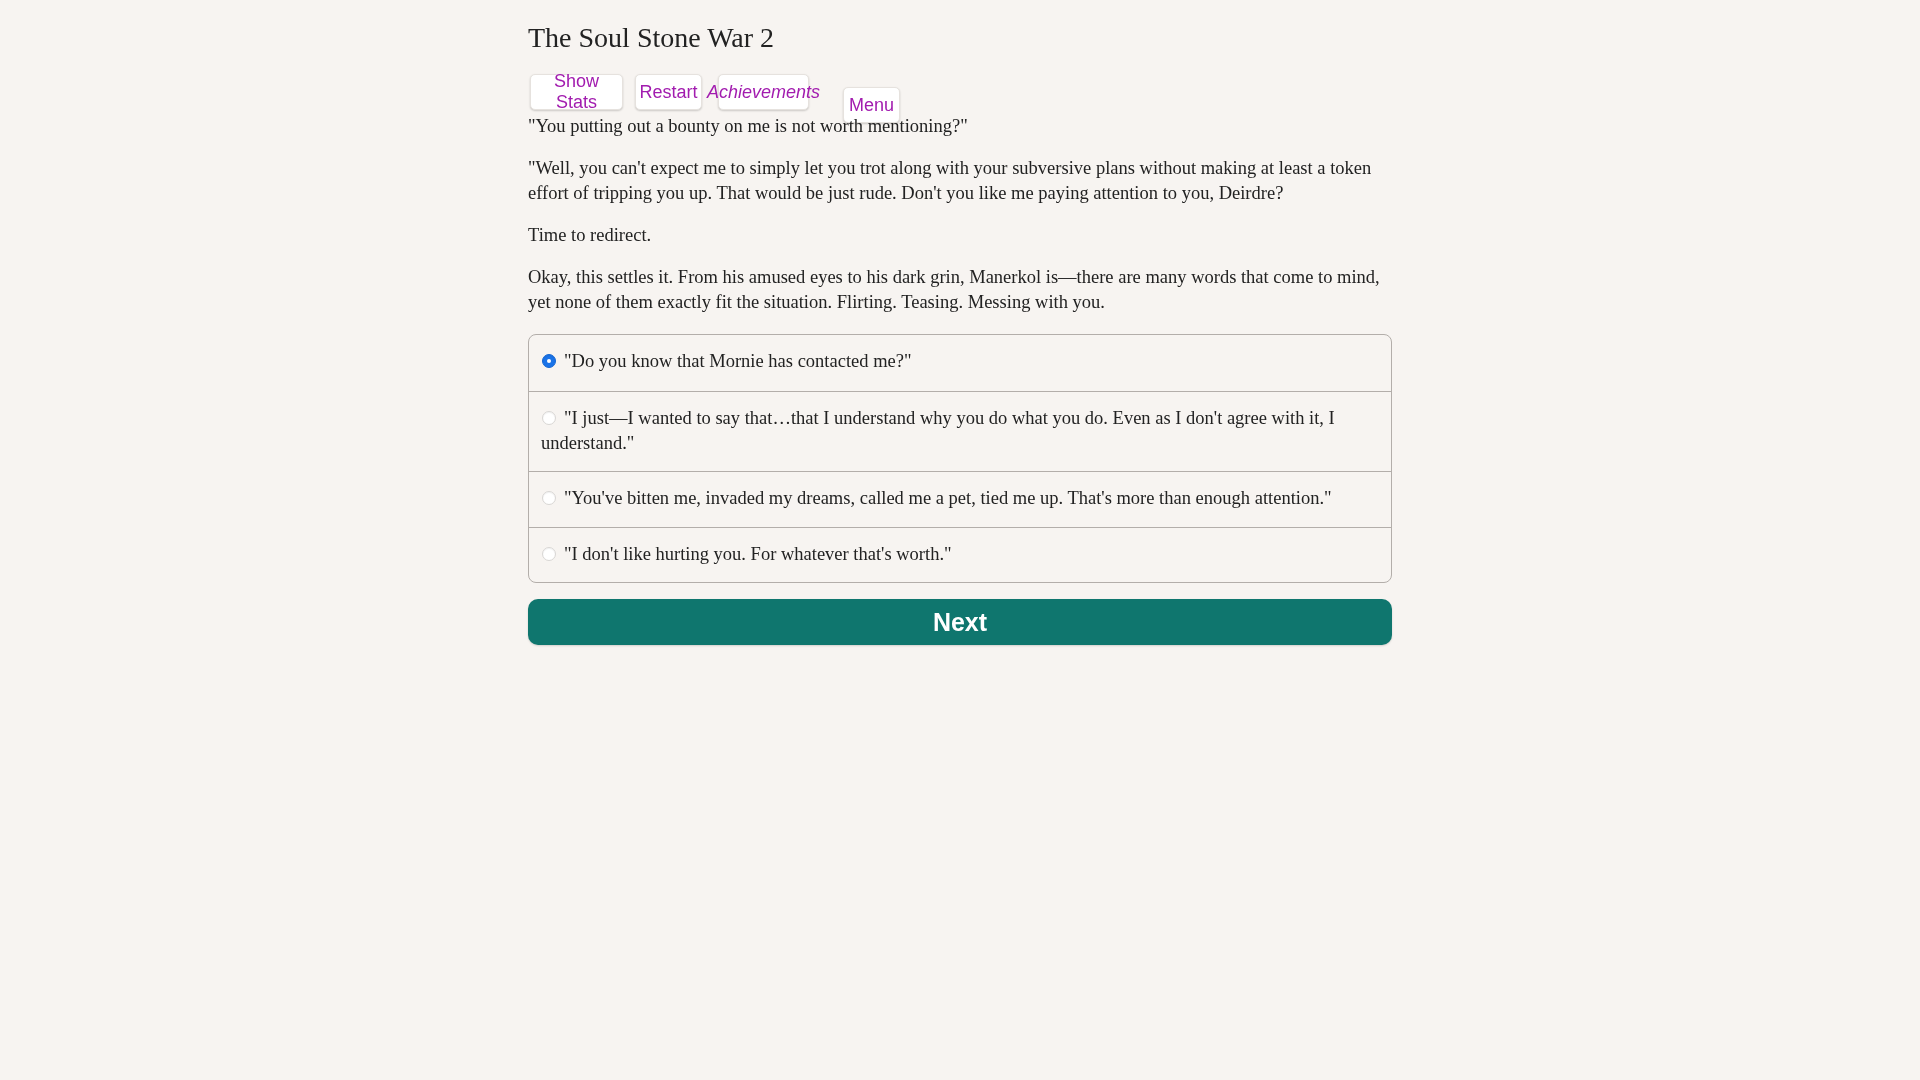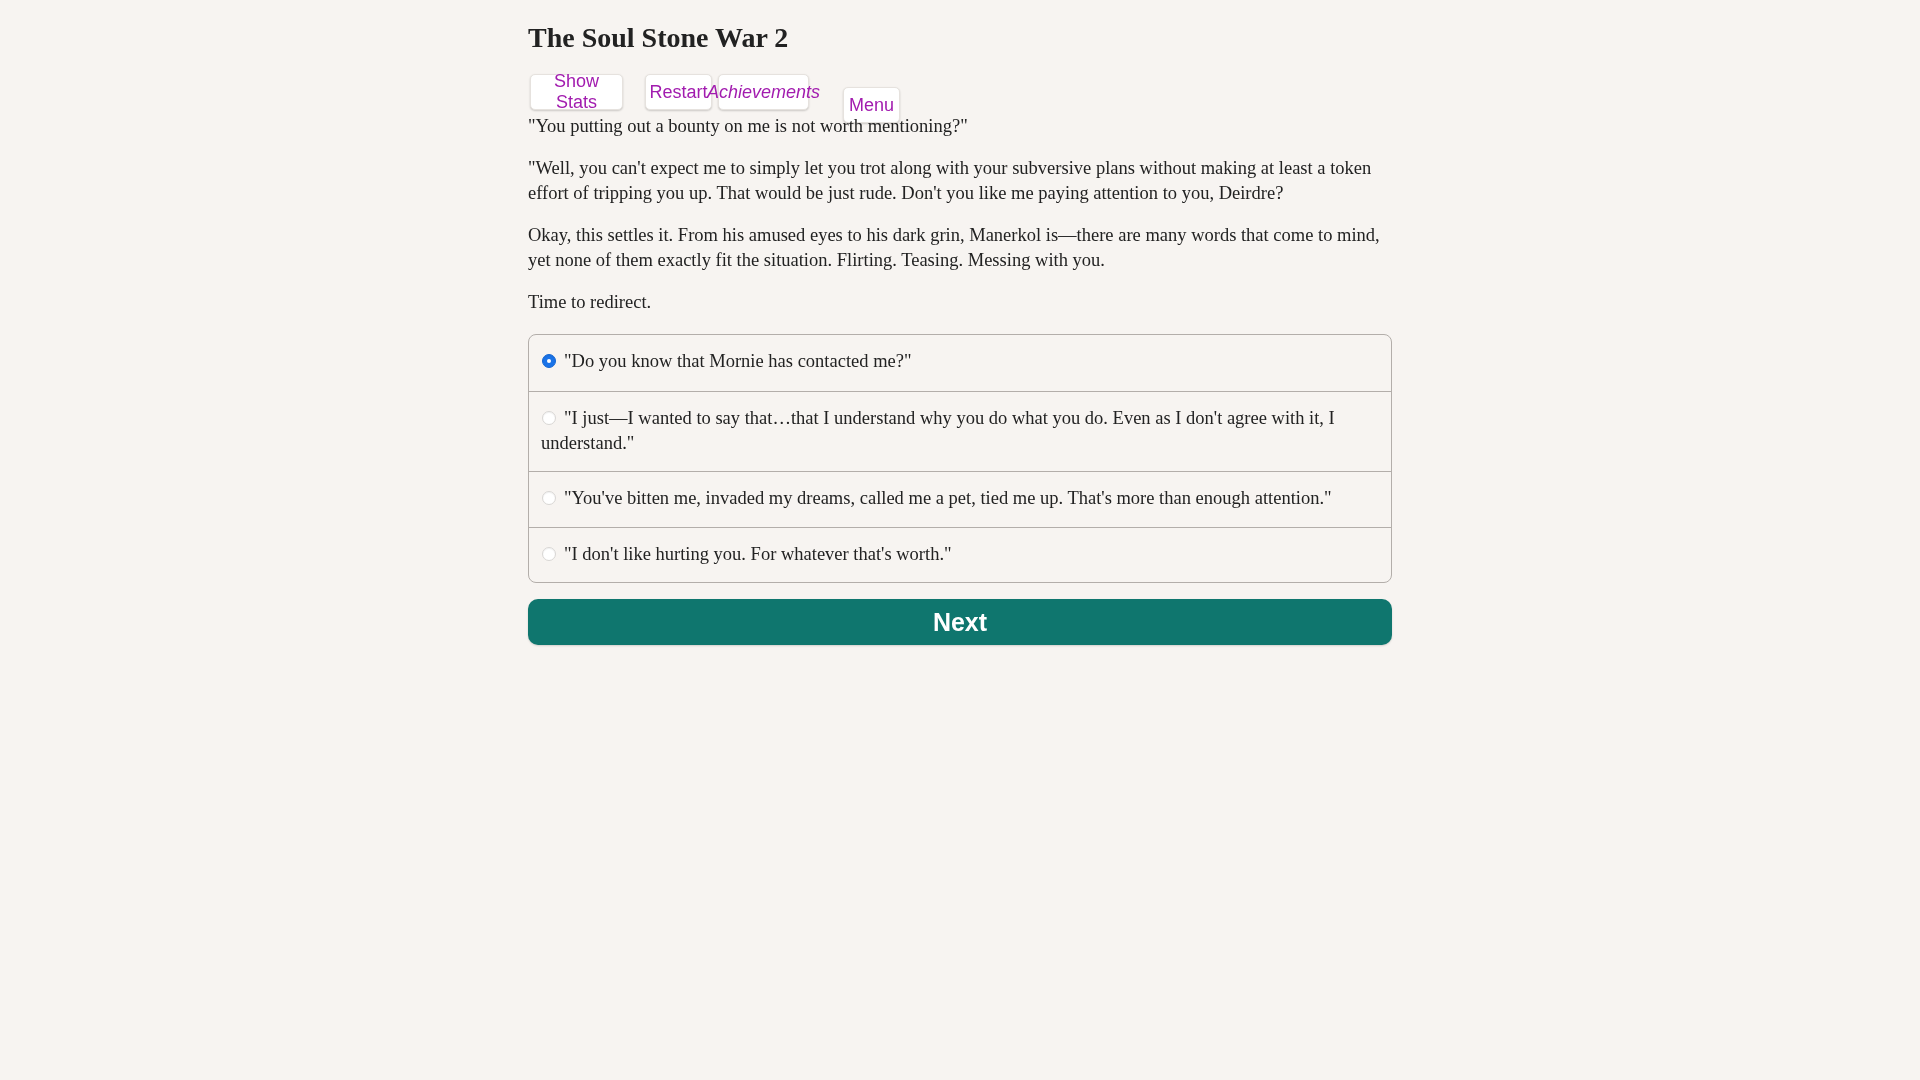--- a/index.html
+++ b/index.html
@@ -19,21 +19,21 @@
       left: 528px;
       top: 0;
       width: 864px;
     }
     .title {
       position: absolute;
       left: 0;
       top: 22px;
       margin: 0;
       font-family: "Liberation Serif", "DejaVu Serif", serif;
-      font-weight: bold;
+      font-weight: normal;
       font-size: 28px;
       color: #222;
       white-space: nowrap;
     }
     .toolbar {
       position: absolute;
       top: 74px;
       left: 2px;
       height: 22px;
     }
@@ -141,30 +141,30 @@
     }
   </style>
 </head>
 <body>
 
 <div class="container">
   <h1 class="title">The Soul Stone War 2</h1>
 
   <div class="toolbar">
     <button class="tb-btn" style="left:0px;width:93px;">Show Stats</button>
-    <button class="tb-btn" style="left:115px;width:67px;">Restart</button>
+    <button class="tb-btn" style="left:105px;width:67px;">Restart</button>
     <button class="tb-btn" style="left:188px;width:91px;font-style:italic;">Achievements</button>
     <button class="tb-btn" style="left:313px;width:57px;margin-top:13px;">Menu</button>
   </div>
 
   <div class="story">
     <p>"You putting out a bounty on me is not worth mentioning?"</p>
     <p>"Well, you can't expect me to simply let you trot along with your subversive plans without making at least a token effort of tripping you up. That would be just rude. Don't you like me paying attention to you, Deirdre?</p>
+    <p>Time to redirect.</p>
     <p>Okay, this settles it. From his amused eyes to his dark grin, Manerkol is—there are many words that come to mind, yet none of them exactly fit the situation. Flirting. Teasing. Messing with you.</p>
-    <p>Time to redirect.</p>
   </div>
 
   <div class="choices">
     <div class="choice" style="height:56px;">
       <span class="radio checked"></span><span>"Do you know that Mornie has contacted me?"</span>
     </div>
     <div class="choice" style="height:80px;">
       <span class="radio"></span><span>"I just—I wanted to say that…that I understand why you do what you do. Even as I don't agree with it, I understand."</span>
     </div>
     <div class="choice" style="height:56px;">

